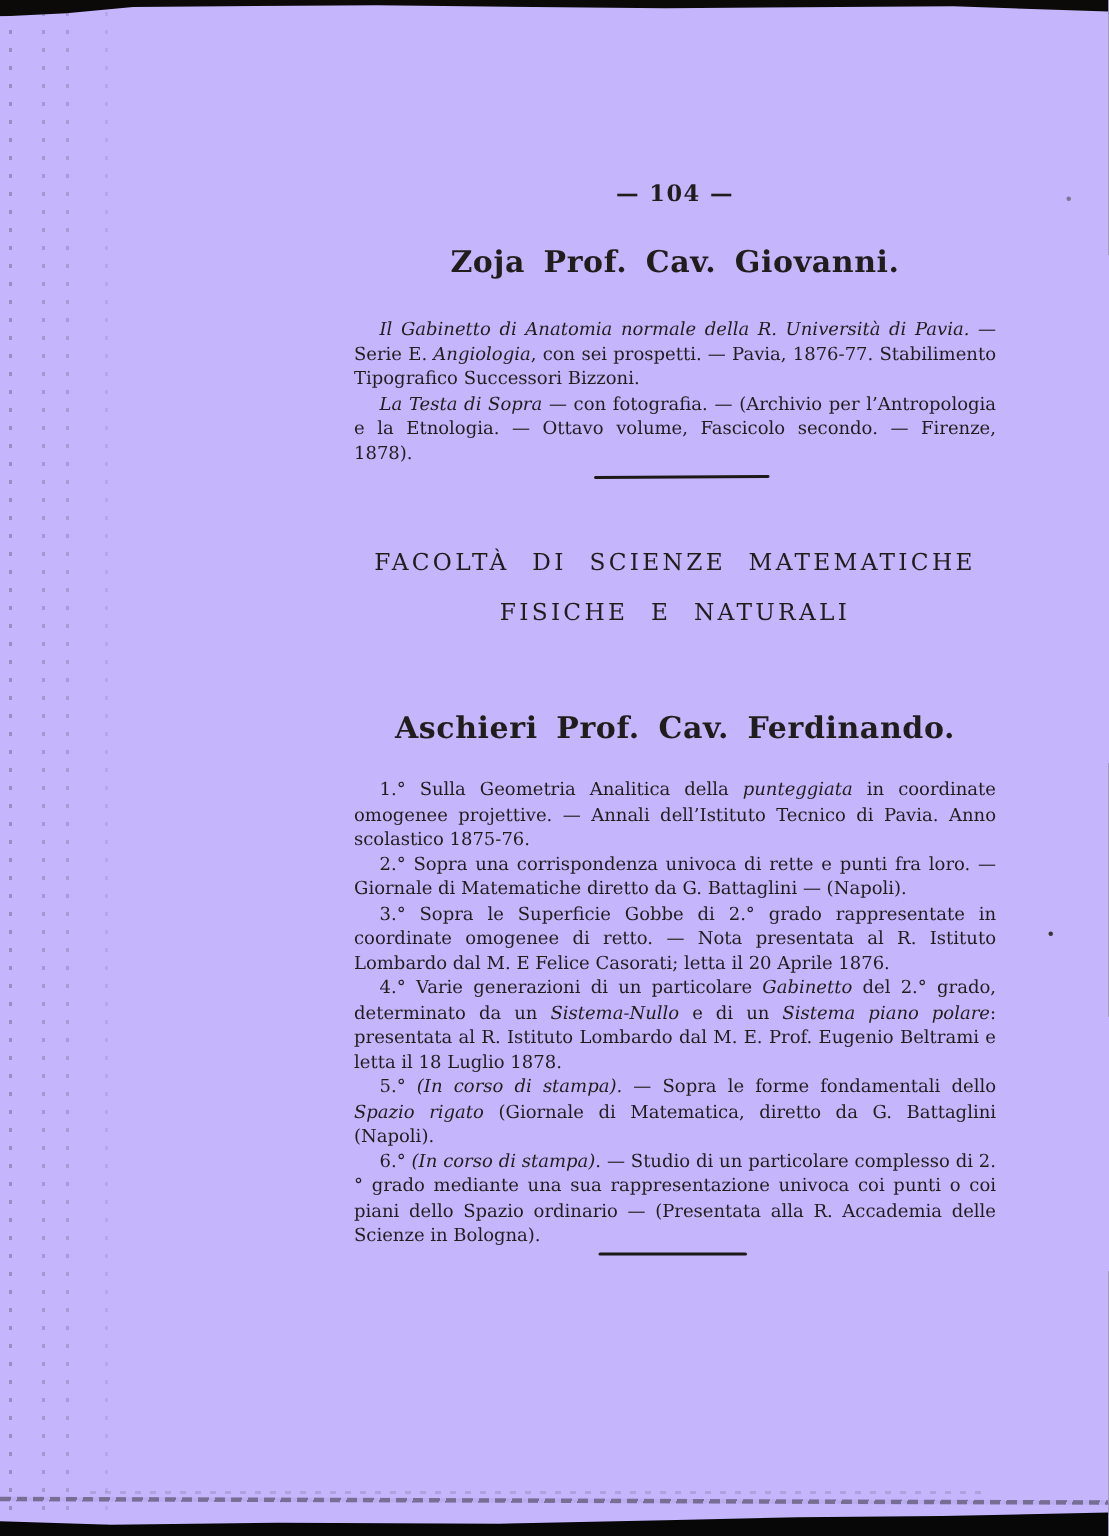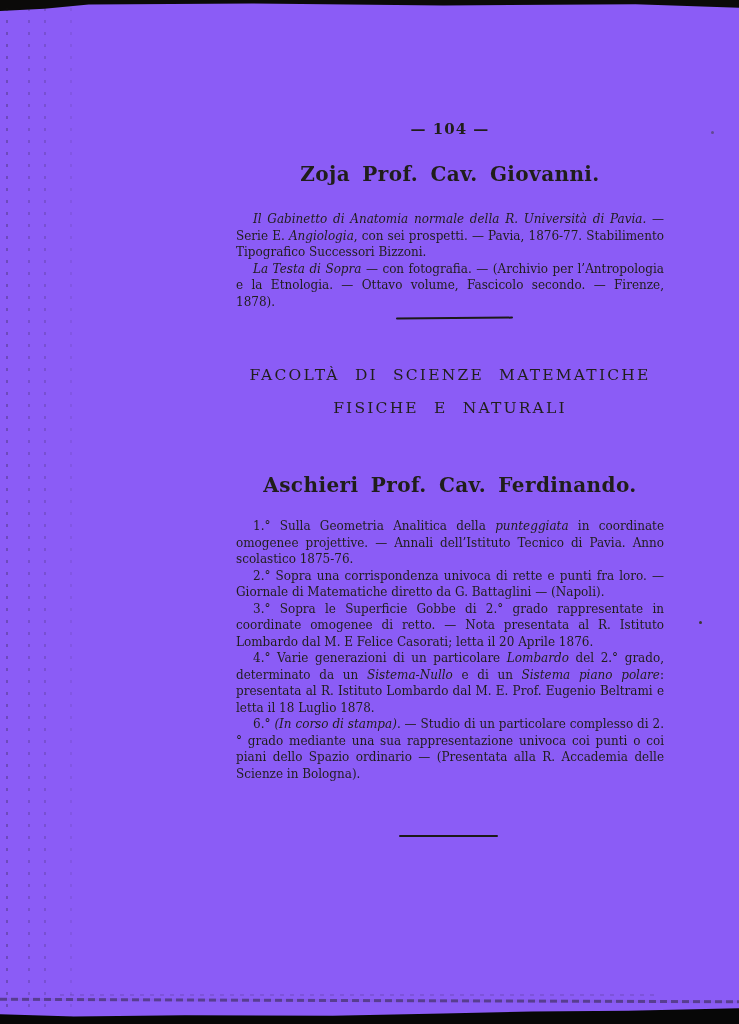--- a/index.html
+++ b/index.html
@@ -1,18 +1,18 @@
 <!DOCTYPE html>
 <html><head>
 <meta charset="utf-8">
 <style>
   html,body{margin:0;padding:0;background:#888;}
   .page{
     position:relative;width:739px;height:1024px;margin:0 auto;
-    background:#8b5cf6;overflow:hidden;
+    background:#c4b5fd;overflow:hidden;
     font-family:"DejaVu Serif","Liberation Serif",serif;
     color:#201e1b;
   }
   .col{position:absolute;left:236px;width:428px;}
   .center{text-align:center;}
   .page-number{top:120px;font-size:15px;font-weight:bold;letter-spacing:1px;}
   .author-head{margin:0;font-size:20px;font-weight:bold;letter-spacing:.4px;word-spacing:5px;}
   .body-text{font-size:12px;line-height:16.5px;text-align:justify;}
   .body-text p{margin:0;text-indent:17px;}
   .i{font-style:italic;}
@@ -74,21 +74,22 @@
 
   <div class="col center faculty" style="top:366px">FACOLTÀ DI SCIENZE MATEMATICHE</div>
   <div class="col center faculty" style="top:399px">FISICHE E NATURALI</div>
 
   <h2 class="col center author-head" style="top:473px">Aschieri Prof. Cav. Ferdinando.</h2>
 
   <div class="col body-text" style="top:518px">
     <p><span>1.° Sulla Geometria Analitica della </span><span class="i">punteggiata</span><span> in coordinate omogenee projettive. — Annali dell’Istituto Tecnico di Pavia. Anno scolastico 1875-76.</span></p>
     <p><span>2.° Sopra una corrispondenza univoca di rette e punti fra loro. — Giornale di Matematiche diretto da G. Battaglini — (Napoli).</span></p>
     <p><span>3.° Sopra le Superficie Gobbe di 2.° grado rappresentate in coordinate omogenee di retto. — Nota presentata al R. Istituto Lombardo dal M. E Felice Casorati; letta il 20 Aprile 1876.</span></p>
-    <p><span>4.° Varie generazioni di un particolare </span><span class="i">Lombardo</span><span> del 2.° grado, determinato da un </span><span class="i">Sistema-Nullo</span><span> e di un </span><span class="i">Sistema piano polare</span><span>: presentata al R. Istituto Lombardo dal M. E. Prof. Eugenio Beltrami e letta il 18 Luglio 1878.</span></p>
+    <p><span>4.° Varie generazioni di un particolare </span><span class="i">Gabinetto</span><span> del 2.° grado, determinato da un </span><span class="i">Sistema-Nullo</span><span> e di un </span><span class="i">Sistema piano polare</span><span>: presentata al R. Istituto Lombardo dal M. E. Prof. Eugenio Beltrami e letta il 18 Luglio 1878.</span></p>
+    <p><span>5.° </span><span class="i">(In corso di stampa)</span><span>. — Sopra le forme fondamentali dello </span><span class="i">Spazio rigato</span><span> (Giornale di Matematica, diretto da G. Battaglini (Napoli).</span></p>
     <p><span>6.° </span><span class="i">(In corso di stampa)</span><span>. — Studio di un particolare complesso di 2.° grado mediante una sua rappresentazione univoca coi punti o coi piani dello Spazio ordinario — (Presentata alla R. Accademia delle Scienze in Bologna).</span></p>
   </div>
 
   <div class="rule rule-2"></div>
 
   <div class="speckle-line-2"></div>
   <div class="speckle-line"></div>
   <div class="edge-bottom"></div>
 
 </div>

